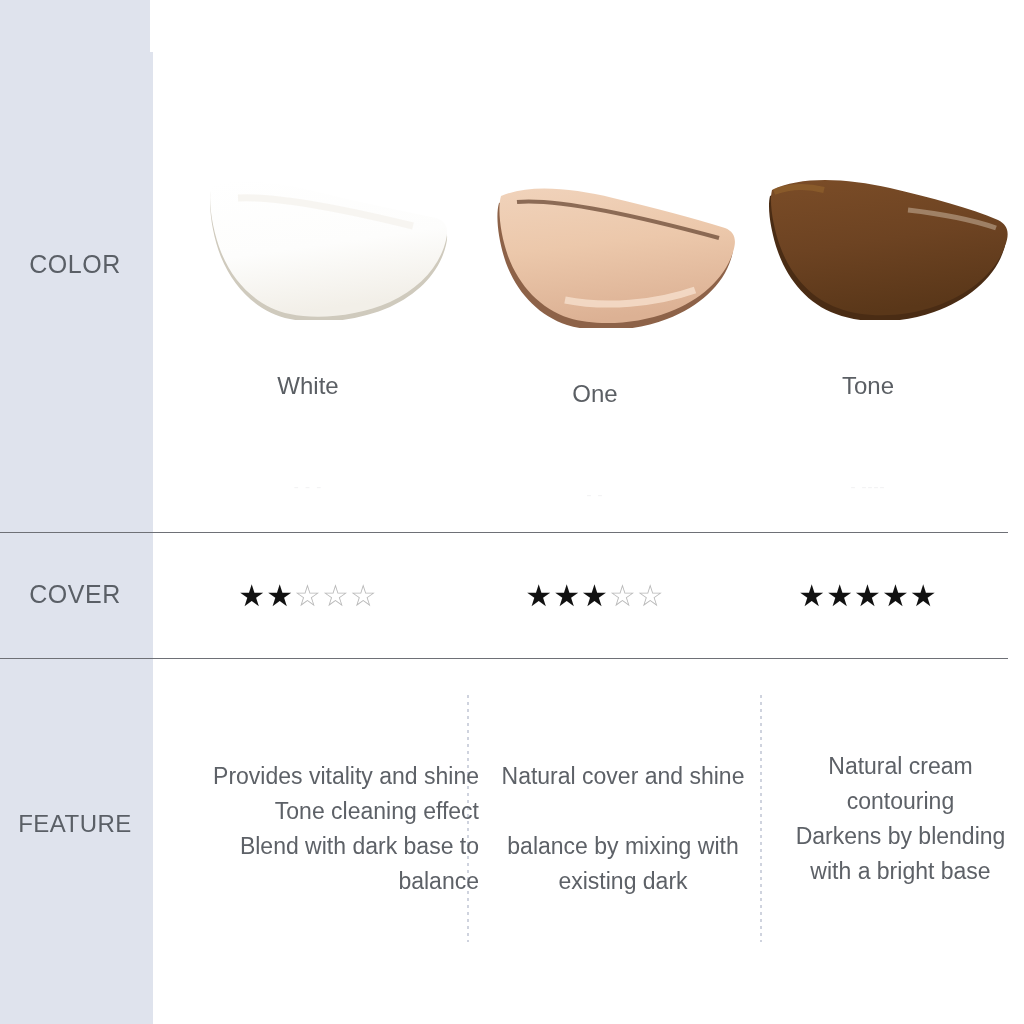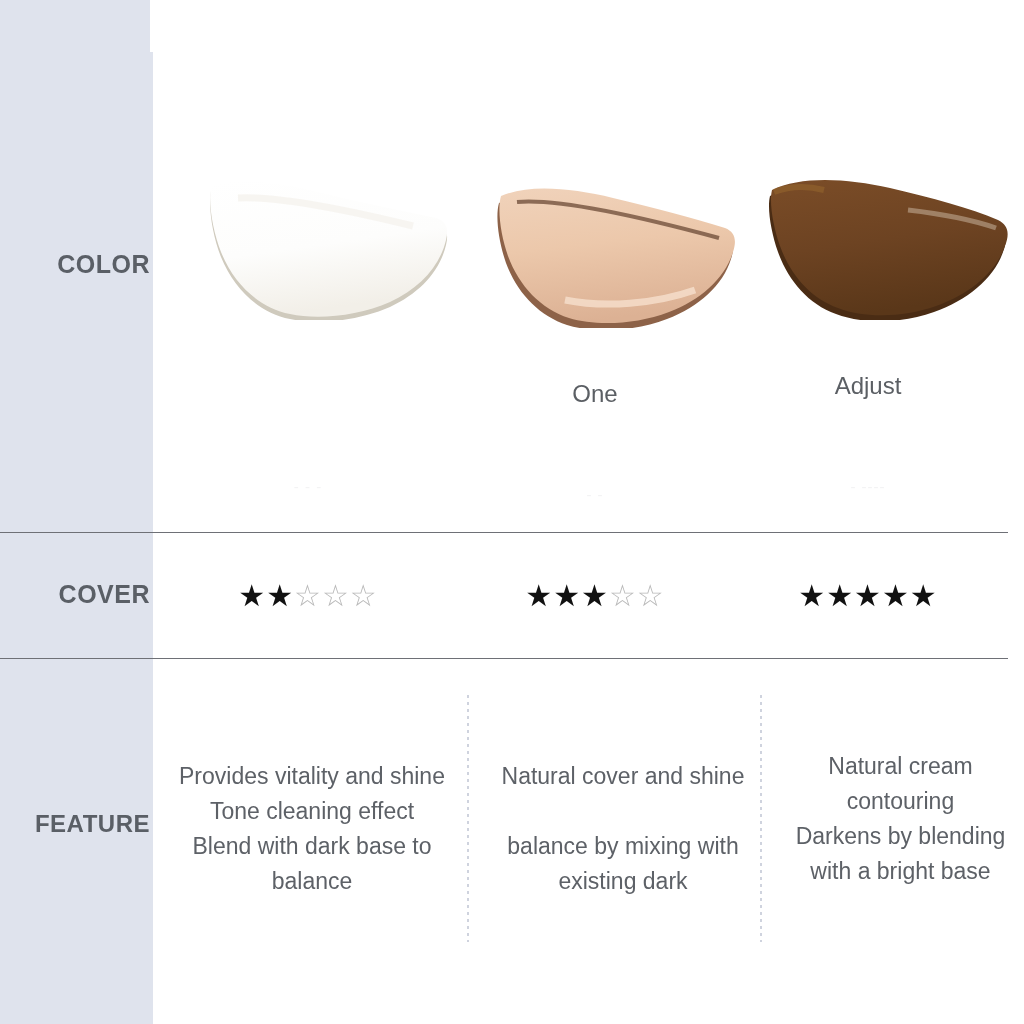--- a/index.html
+++ b/index.html
@@ -36,25 +36,25 @@
     top: 0;
     width: 3px;
     height: 52px;
     background: #ffffff;
   }
 
   .row-label {
     position: absolute;
     left: 0;
     width: 150px;
-    text-align: right;
+    text-align: center;
     color: #5a5f66;
     font-size: 25px;
     letter-spacing: 0.5px;
-    font-weight: 700;
+    font-weight: 400;
     white-space: nowrap;
   }
   .row-label.color   { top: 250px; }
   .row-label.cover   { top: 580px; }
   .row-label.feature { top: 810px; font-size: 24px; }
 
   
   .hrule {
     position: absolute;
     left: 0;
@@ -156,21 +156,21 @@
   }
   .feature-cell {
     position: absolute;
     width: 310px;
     color: #5d6167;
     font-size: 23px;
     line-height: 35px;
     text-align: center;
     font-weight: 400;
   }
-  .feature-cell.c0 { left: 4px;   top: 100px; }
+  .feature-cell.c0 { left: 16px;   top: 100px; text-align: right; }
   .feature-cell.c1 { left: 315px; top: 100px; }
   .feature-cell.c2 { left: 605px; top: 90px;  width: 285px; }
 
   .vsep {
     position: absolute;
     top: 36px;
     width: 2px;
     height: 247px;
     background-image: linear-gradient(to bottom, #cfd3de 0 3px, rgba(255,255,255,0) 3px 7px);
     background-size: 2px 7px;
@@ -207,20 +207,21 @@
                    C 238 51, 241 58, 238 70 C 232 96, 212 118, 182 132
                    C 150 146, 110 150, 82 144 C 50 137, 26 114, 13 82
                    C 5 62, 0 34, 3 16 Z" fill="#cfcabd" transform="translate(0,5)"></path>
           <path d="M3 16 C 30 7, 70 12, 110 22 C 150 32, 190 40, 228 48
                    C 238 51, 241 58, 238 70 C 232 96, 212 118, 182 132
                    C 150 146, 110 150, 82 144 C 50 137, 26 114, 13 82
                    C 5 62, 0 34, 3 16 Z" fill="url(#gw)"></path>
           <path d="M30 28 C 70 26, 140 40, 205 56" stroke="#f6f4ef" stroke-width="7" fill="none" opacity="0.9"></path>
         </svg>
       </div>
+      <div class="swatch-name">White</div>
       <div class="ghost-text">- - -</div>
     </div>
 
     <div class="swatch-cell c1">
       <div class="smear">
         <svg viewBox="0 0 242 150" xmlns="http://www.w3.org/2000/svg">
           <defs>
             <linearGradient id="go" x1="0.1" y1="0" x2="0.3" y2="1">
               <stop offset="0%" stop-color="#f0d2ba"></stop>
               <stop offset="45%" stop-color="#ecc8ab"></stop>
@@ -258,21 +259,21 @@
                    C 134 148, 96 148, 70 138 C 42 128, 22 104, 12 76
                    C 5 56, 1 32, 4 20 Z" fill="#4a2c14" transform="translate(-2,6)"></path>
           <path d="M4 20 C 32 6, 78 8, 122 18 C 164 28, 202 38, 230 50
                    C 240 55, 242 63, 237 76 C 228 102, 202 124, 168 136
                    C 134 148, 96 148, 70 138 C 42 128, 22 104, 12 76
                    C 5 56, 1 32, 4 20 Z" fill="url(#gb)"></path>
           <path d="M140 40 C 175 44, 205 50, 228 58" stroke="#c6b39c" stroke-width="5" fill="none" opacity="0.55"></path>
           <path d="M6 22 C 22 16, 40 16, 56 20" stroke="#9a6a2e" stroke-width="6" fill="none" opacity="0.5"></path>
         </svg>
       </div>
-      <div class="swatch-name">Adjust</div>
+      <div class="swatch-name">Tone</div>
       <div class="ghost-text">- ----</div>
     </div>
   </div>
 
   <div class="hrule top"></div>
   <div class="hrule bottom"></div>
 
   <div class="cover-row">
     <div class="cover-cell c0">
       <div class="stars"><span class="on">★</span><span class="on">★</span><span class="off">☆</span><span class="off">☆</span><span class="off">☆</span></div>

